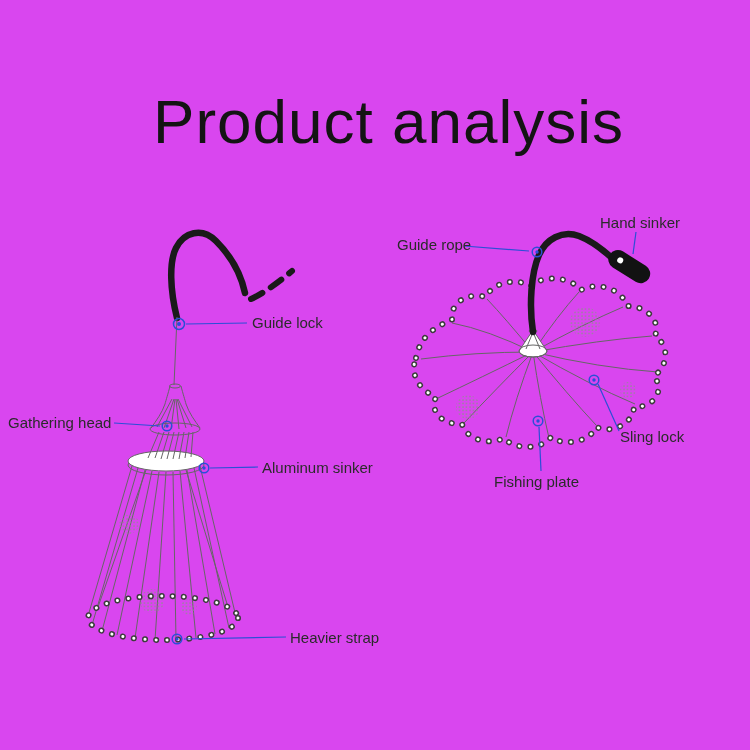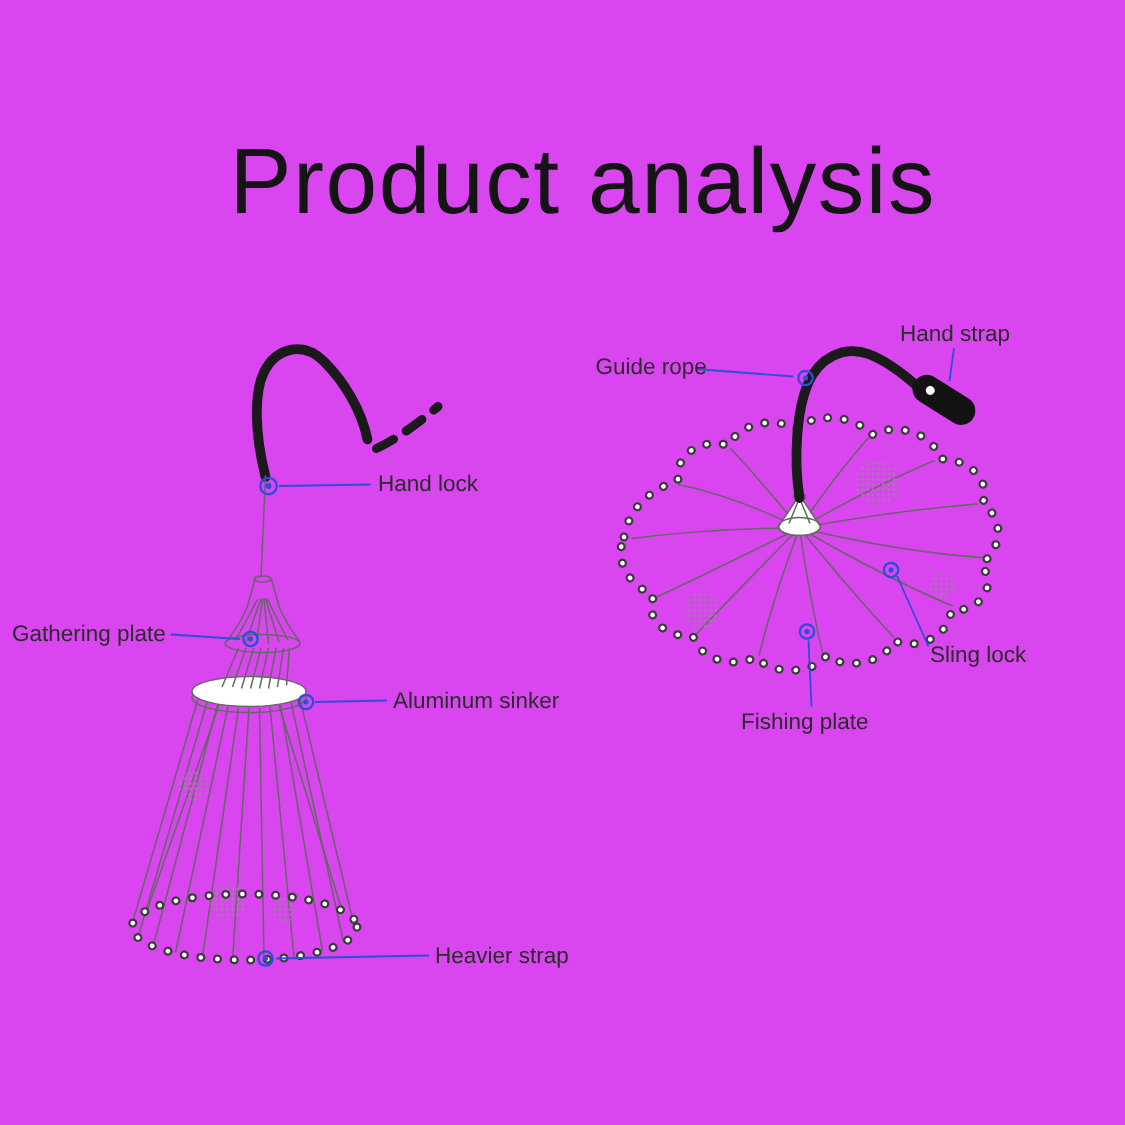--- a/index.html
+++ b/index.html
@@ -184,21 +184,21 @@
         <circle class="anchor-o" cx="594" cy="380" r="4.8"></circle>
           <circle class="anchor-d" cx="594" cy="380" r="1.7"></circle>
       </g>
       <g>
         <circle class="anchor-o" cx="538" cy="421" r="4.8"></circle>
           <circle class="anchor-d" cx="538" cy="421" r="1.7"></circle>
       </g>
     </g>
   </svg>
 
-  <div class="lbl" style="left:252px;top:314px">Hand lock</div>
-  <div class="lbl" style="left:8px;top:414px">Gathering plate</div>
+  <div class="lbl" style="left:252px;top:314px">Guide lock</div>
+  <div class="lbl" style="left:8px;top:414px">Gathering head</div>
   <div class="lbl" style="left:262px;top:459px">Aluminum sinker</div>
   <div class="lbl" style="left:290px;top:629px">Heavier strap</div>
   <div class="lbl" style="left:397px;top:236px">Guide rope</div>
-  <div class="lbl" style="left:600px;top:214px">Hand strap</div>
+  <div class="lbl" style="left:600px;top:214px">Hand sinker</div>
   <div class="lbl" style="left:620px;top:428px">Sling lock</div>
   <div class="lbl" style="left:494px;top:473px">Fishing plate</div>
 </div>
 
 </body></html>

